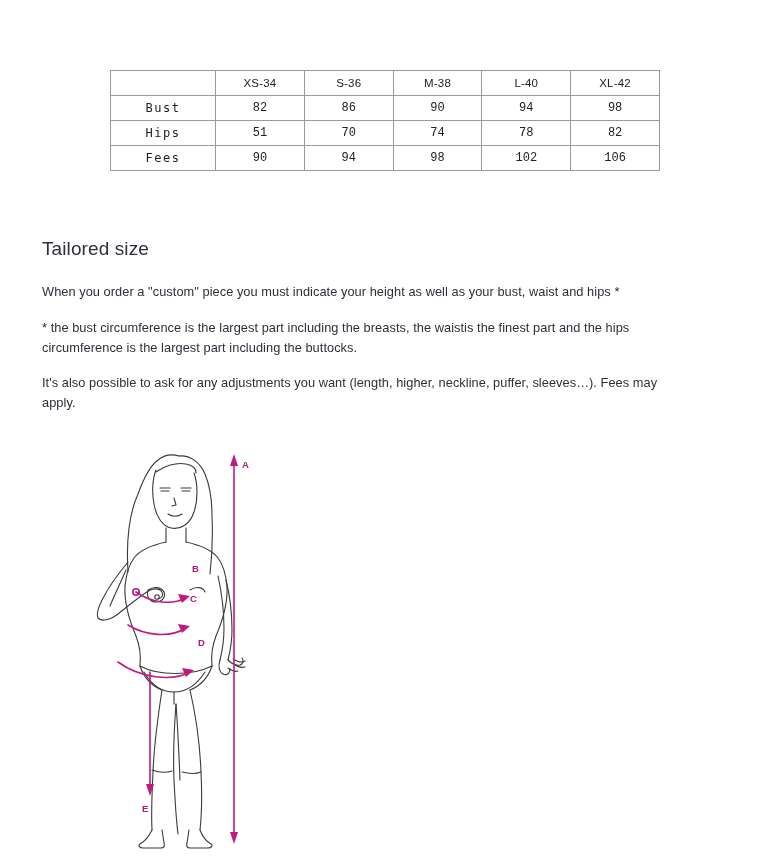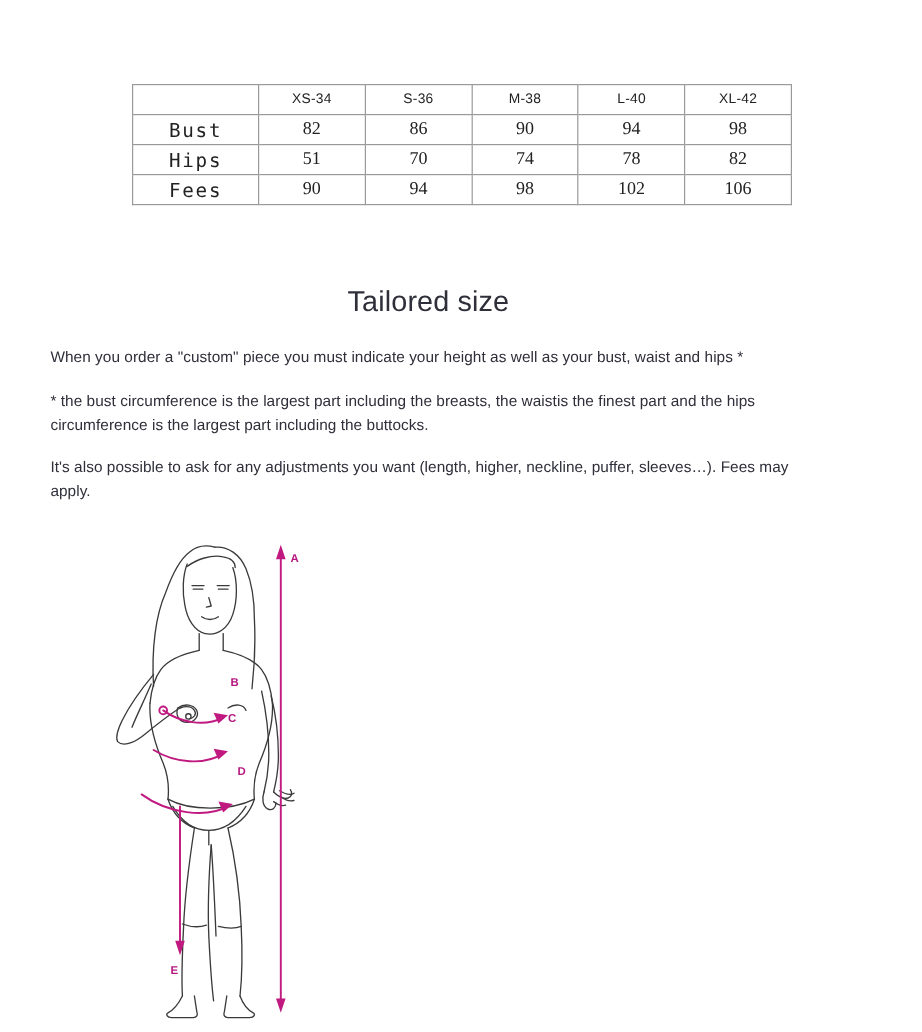--- a/index.html
+++ b/index.html
@@ -38,49 +38,48 @@
     color: #222;
     padding: 2px 0;
   }
   table.size-table col.first { width: 105px; }
   table.size-table .corner {
     border-left: 1px solid #9a9a9a;
     border-top: 1px solid #9a9a9a;
   }
   table.size-table .rowhead {
     font-family: "DejaVu Sans Mono", monospace;
-    font-size: 16px;
+    font-size: 12px;
     letter-spacing: 1.5px;
     text-align: center;
     color: #222;
   }
   table.size-table .colhead {
     font-family: "Liberation Sans", sans-serif;
     font-size: 11.5px;
     letter-spacing: 0.2px;
   }
   table.size-table .cell {
-    font-family: Liberation Serif, serif;
-    font-size: 15px;
+    font-family: Liberation Mono, monospace;
+    font-size: 12px;
   }
 
   
   .content {
     position: absolute;
     left: 42px;
     top: 238px;
     width: 630px;
   }
   h1.title {
-    font-size: 24px;
+    font-size: 19px;
     font-weight: normal;
     color: #2f2f3a;
     margin: 0 0 22px 0;
     letter-spacing: 0.1px;
-    text-align: center;
   }
   p.para {
     font-size: 12.8px;
     line-height: 1.55;
     color: #2f2f3a;
     margin: 0 0 16px 0;
     letter-spacing: 0.05px;
   }
 
   

